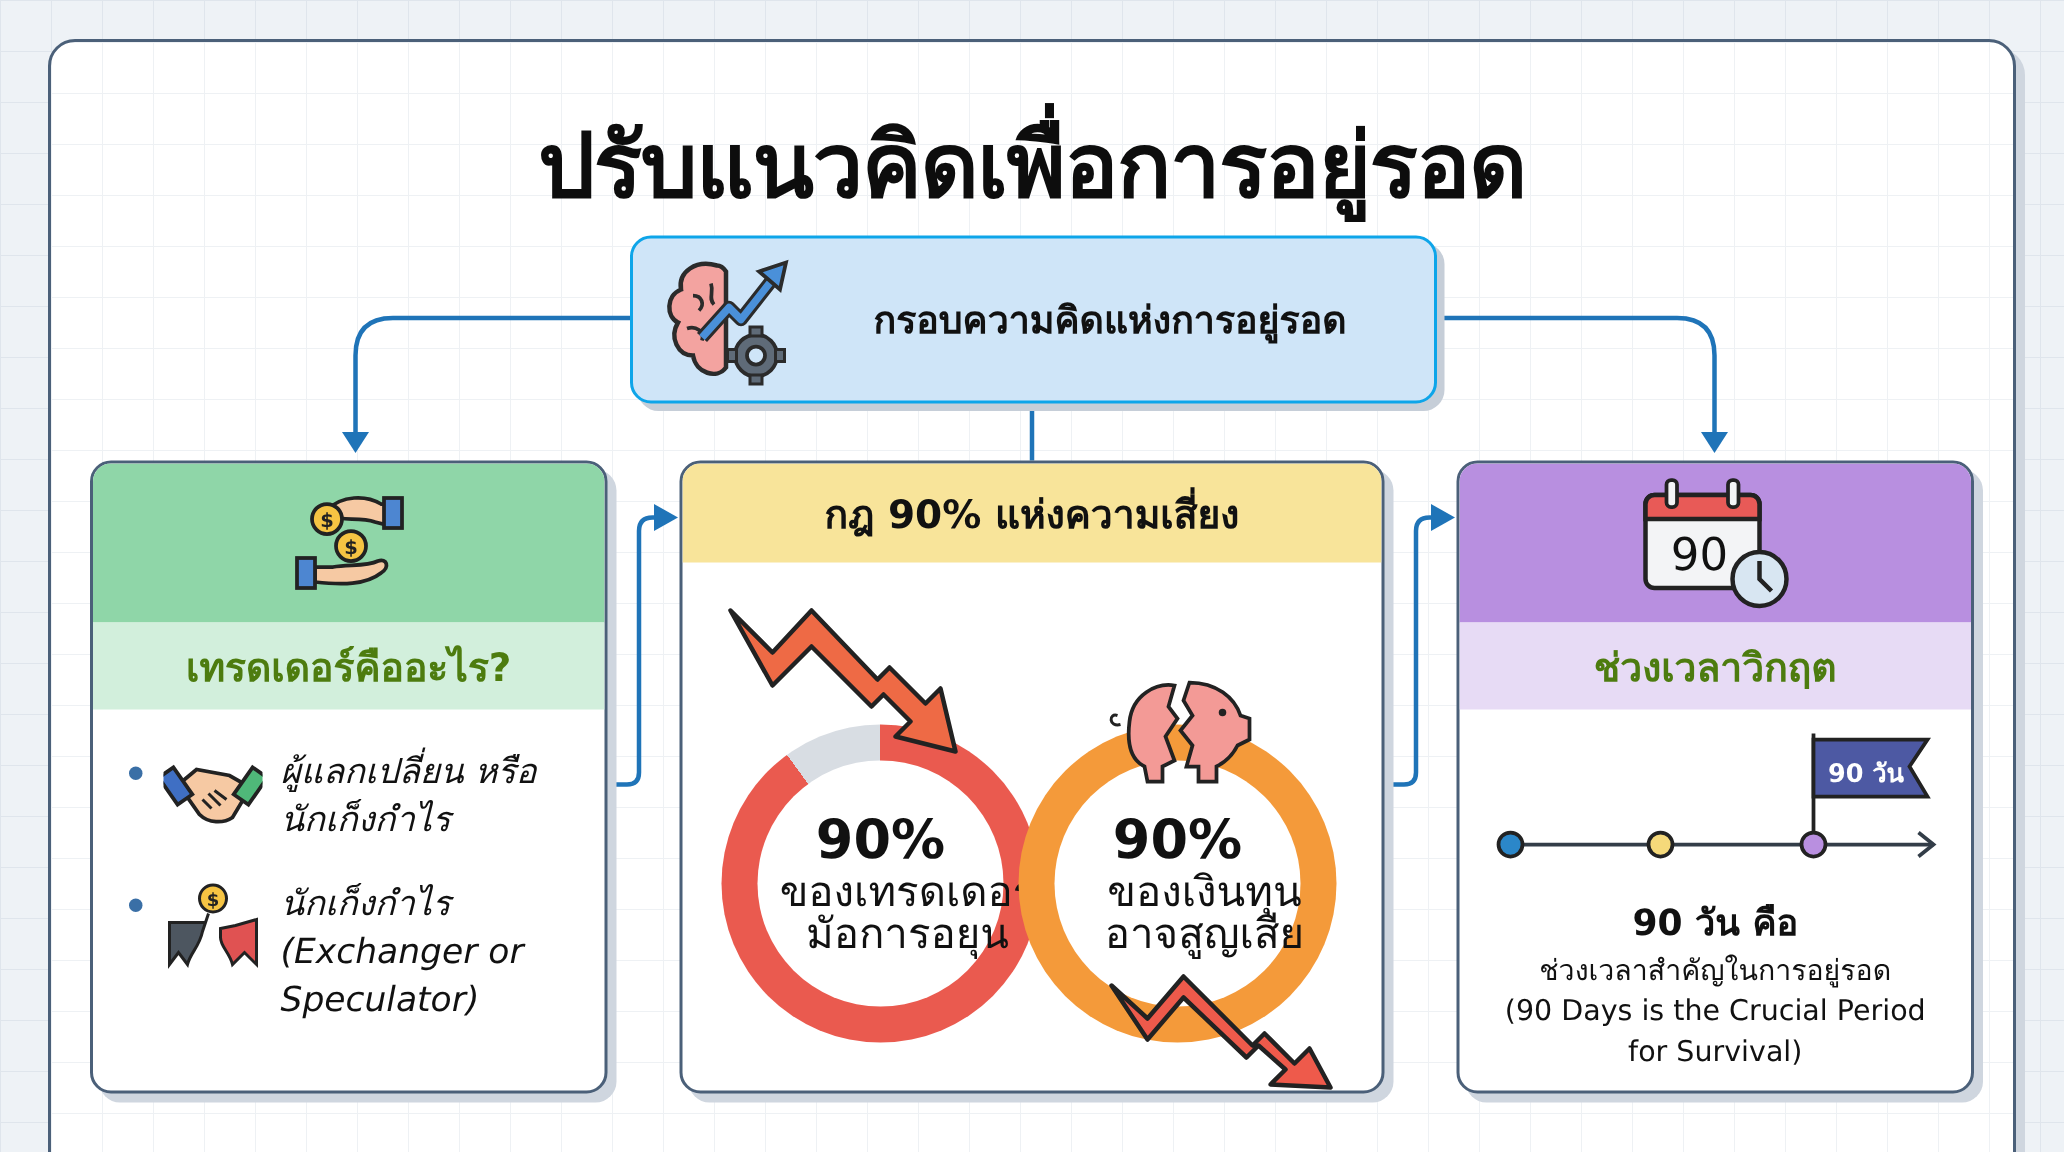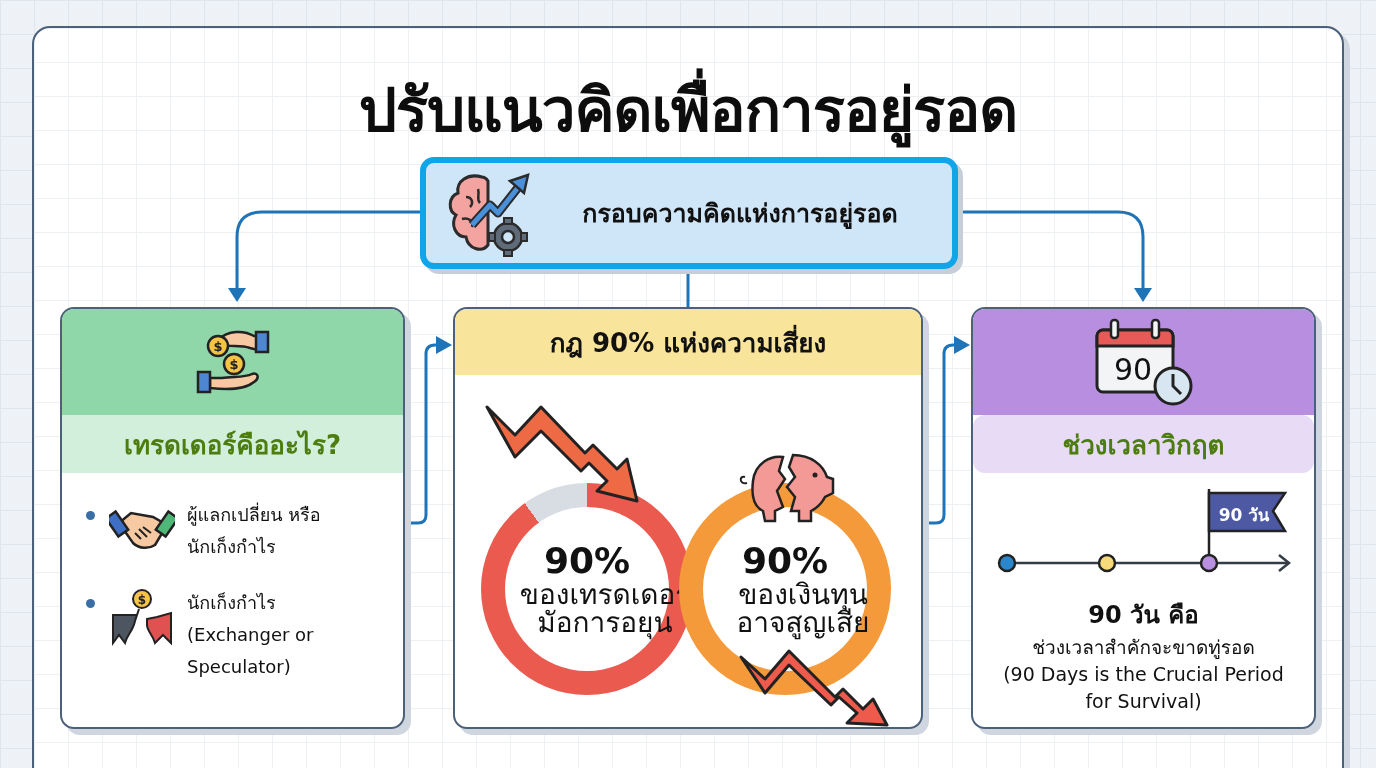--- a/index.html
+++ b/index.html
@@ -25,21 +25,21 @@
     box-shadow: 6px 6px 0 #cfd6df;
   }
   .title {
     position: absolute; left: 0; width: 1376px; top: 62px;
     text-align: center; font-size: 60px; font-weight: bold; color: #0d0d0d;
     letter-spacing: -1px;
   }
   .wires { position: absolute; left: 0; top: 0; width: 1376px; height: 768px; pointer-events: none; }
   .framework {
     position: absolute; left: 420px; top: 157px; width: 538px; height: 112px;
-    background: #cfe5f8; border: 6px solid #0ea5e9; border-radius: 14px;
+    background: #cfe5f8; border: 2px solid #0ea5e9; border-radius: 14px;
     box-shadow: 5px 5px 0 #c6ced8;
     display: flex; align-items: center;
   }
   .framework .icon { width: 96px; height: 92px; margin-left: 18px; }
   .framework .text { flex: 1; text-align: center; padding-right: 12px; }
   .framework .th { font-size: 25px; font-weight: bold; color: #111; }
   .framework .en { font-size: 21px; color: #111; margin-top: 6px; }
 
   .card {
     position: absolute; border: 2px solid #4b6079; border-radius: 14px;
@@ -47,28 +47,28 @@
   }
   .card-left { left: 60px; top: 307px; width: 345px; height: 422px; }
   .card-mid { left: 453px; top: 307px; width: 470px; height: 422px; }
   .card-right { left: 971px; top: 307px; width: 345px; height: 422px; }
 
   .band-icon { height: 106px; display: flex; align-items: center; justify-content: center; }
   .band-head { height: 58px; display: flex; align-items: center; justify-content: center; font-size: 26px; font-weight: bold; color: #4d7c0f; }
   .green-top { background: #8fd6a8; }
   .green-sub { background: #d2efdc; }
   .purple-top { background: #b88fe0; }
-  .purple-sub { background: #e7dbf5; border-radius: 12px; }
+  .purple-sub { background: #e7dbf5; }
   .yellow-head { background: #f8e49a; height: 66px; display: flex; align-items: center; justify-content: center; font-size: 26px; font-weight: bold; color: #111; }
 
   .bullets { padding: 26px 0 0 24px; }
   .bullet { display: flex; align-items: flex-start; margin-bottom: 24px; }
   .dot { width: 9px; height: 9px; border-radius: 50%; background: #3a6fa6; margin-top: 12px; margin-right: 14px; flex: none; }
   .bicon { width: 66px; height: 60px; flex: none; margin-right: 12px; }
-  .btext { font-size: 18px; line-height: 32px; color: #111; }
+  .btext { font-size: 23px; line-height: 32px; color: #111; font-style: italic; }
 
   .ring-area { position: relative; height: 354px; padding-left: 48px; }
   .ring { position: absolute; border-radius: 50%; display: flex; flex-direction: column; align-items: center; justify-content: center; }
   .ring .inner { text-align: center; }
   .ring .pct { font-size: 36px; font-weight: bold; color: #111; line-height: 40px; }
   .ring .lbl { font-size: 28px; color: #111; line-height: 28px; margin-left: 36px; }
 
   .timeline { position: relative; height: 120px; }
   .t-caption { text-align: center; }
   .t-caption .big { font-size: 24px; font-weight: bold; color: #111; margin-top: 2px; }
@@ -231,17 +231,17 @@
       <circle cx="34" cy="90" r="8" fill="#2b87c9" stroke="#222" stroke-width="2.5"></circle>
       <circle cx="134" cy="90" r="8" fill="#f5d97a" stroke="#222" stroke-width="2.5"></circle>
       <circle cx="236" cy="90" r="8" fill="#b98fe0" stroke="#222" stroke-width="2.5"></circle>
       <line x1="236" y1="82" x2="236" y2="16" stroke="#222" stroke-width="2.5"></line>
       <path d="M236,20 L312,20 L300,38 L312,58 L236,58 z" fill="#4d59a3" stroke="#222" stroke-width="2.5"></path>
     </svg>
     <div style="position:absolute; left:240px; top:28px; width:62px; text-align:center; color:#fff; font-size:17px; font-weight:bold;">90 วัน</div>
   </div>
   <div class="t-caption">
     <div class="big">90 วัน คือ</div>
-    <div class="sm">ช่วงเวลาสำคักจะขาดทู่รอด</div>
+    <div class="sm">ช่วงเวลาสำคัญในการอยู่รอด</div>
     <div class="sm">(90 Days is the Crucial Period</div>
     <div class="sm">for Survival)</div>
   </div>
 </div>
 
 </body></html>

